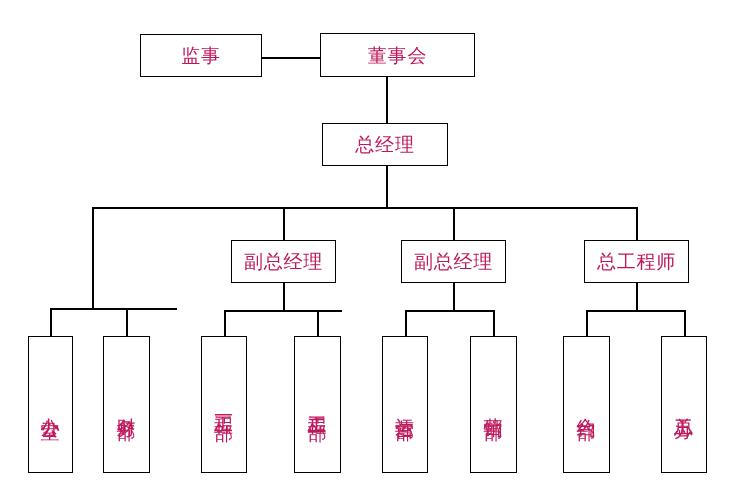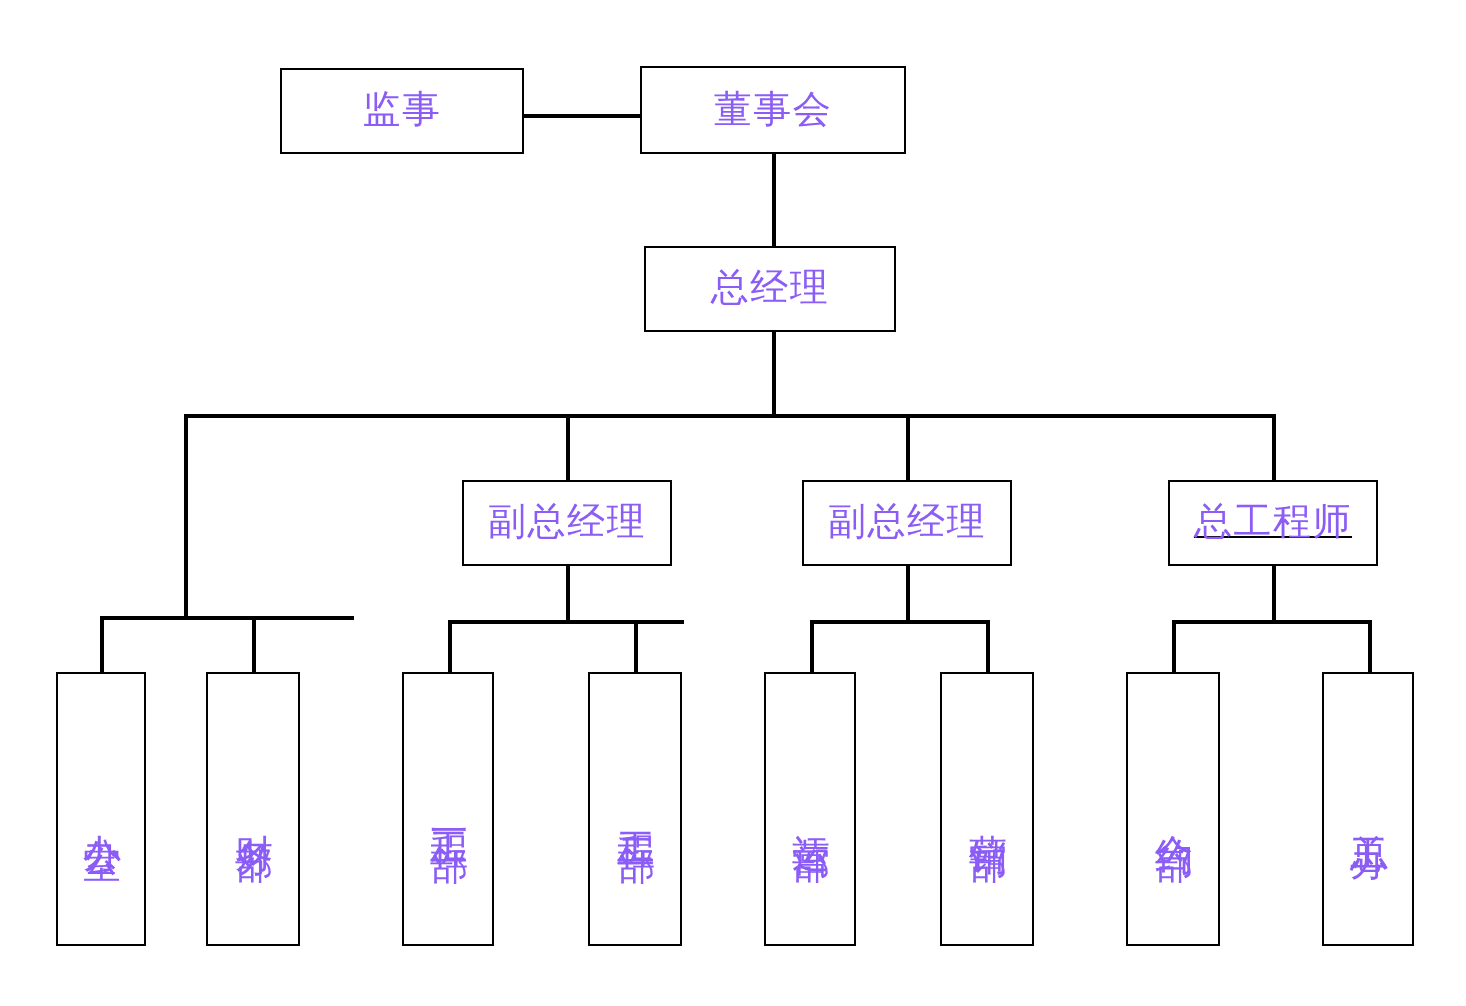--- a/index.html
+++ b/index.html
@@ -26,21 +26,21 @@
     border: 1.6px solid #000000;
     background: #ffffff;
     display: flex;
     align-items: center;
     justify-content: center;
     z-index: 3;
   }
   .node .label {
     display: block;
     text-align: right;
-    color: #8b5cf6;
+    color: #be185d;
     letter-spacing: 0.04em;
   }
   
   .node.h .label {
     font-size: 19px;
     line-height: 1.1;
     white-space: nowrap;
   }
   
   .node.v .label {
@@ -93,37 +93,37 @@
 
   <div class="line v" style="left:636px; top:282px; height:29px;"></div>
   <div class="line h" style="left:586px; top:310px; width:99px;"></div>
   <div class="line v" style="left:586px; top:310px; height:27px;"></div>
   <div class="line v" style="left:684px; top:310px; height:27px;"></div>
 
   <div class="node h" style="left:140px; top:34px; width:122px; height:43px;">
     <span class="label">监事</span>
   </div>
 
-  <div class="node h" style="left:320px; top:33px; width:133px; height:44px;">
+  <div class="node h" style="left:320px; top:33px; width:155px; height:44px;">
     <span class="label">董事会</span>
   </div>
 
   <div class="node h" style="left:322px; top:123px; width:126px; height:43px;">
     <span class="label">总经理</span>
   </div>
 
   <div class="node h" style="left:231px; top:240px; width:105px; height:43px;">
     <span class="label">副总经理</span>
   </div>
 
   <div class="node h" style="left:401px; top:240px; width:105px; height:43px;">
     <span class="label">副总经理</span>
   </div>
 
-  <div class="node h" style="left:584px; top:240px; width:105px; height:43px;text-decoration:underline;">
+  <div class="node h" style="left:584px; top:240px; width:105px; height:43px;">
     <span class="label">总工程师</span>
   </div>
 
   <div class="node v" style="left:28px; top:336px; width:45px; height:137px;">
     <span class="label">办公室</span>
   </div>
 
   <div class="node v" style="left:103px; top:336px; width:47px; height:137px;">
     <span class="label">财务部</span>
   </div>

